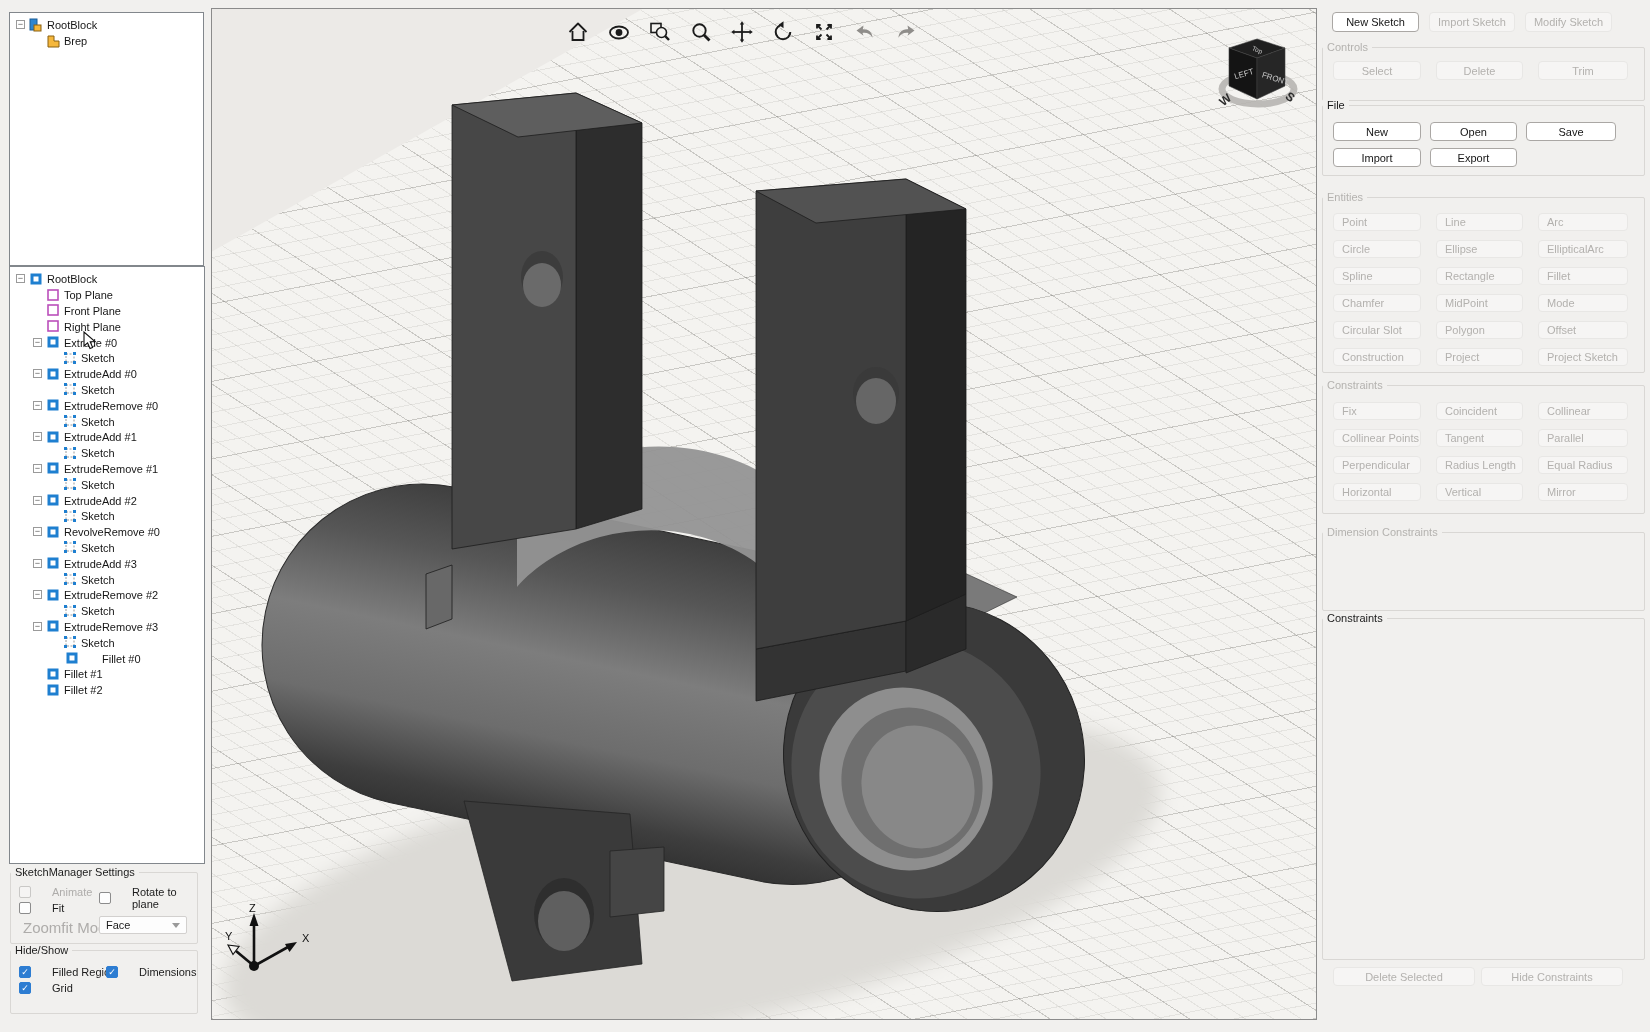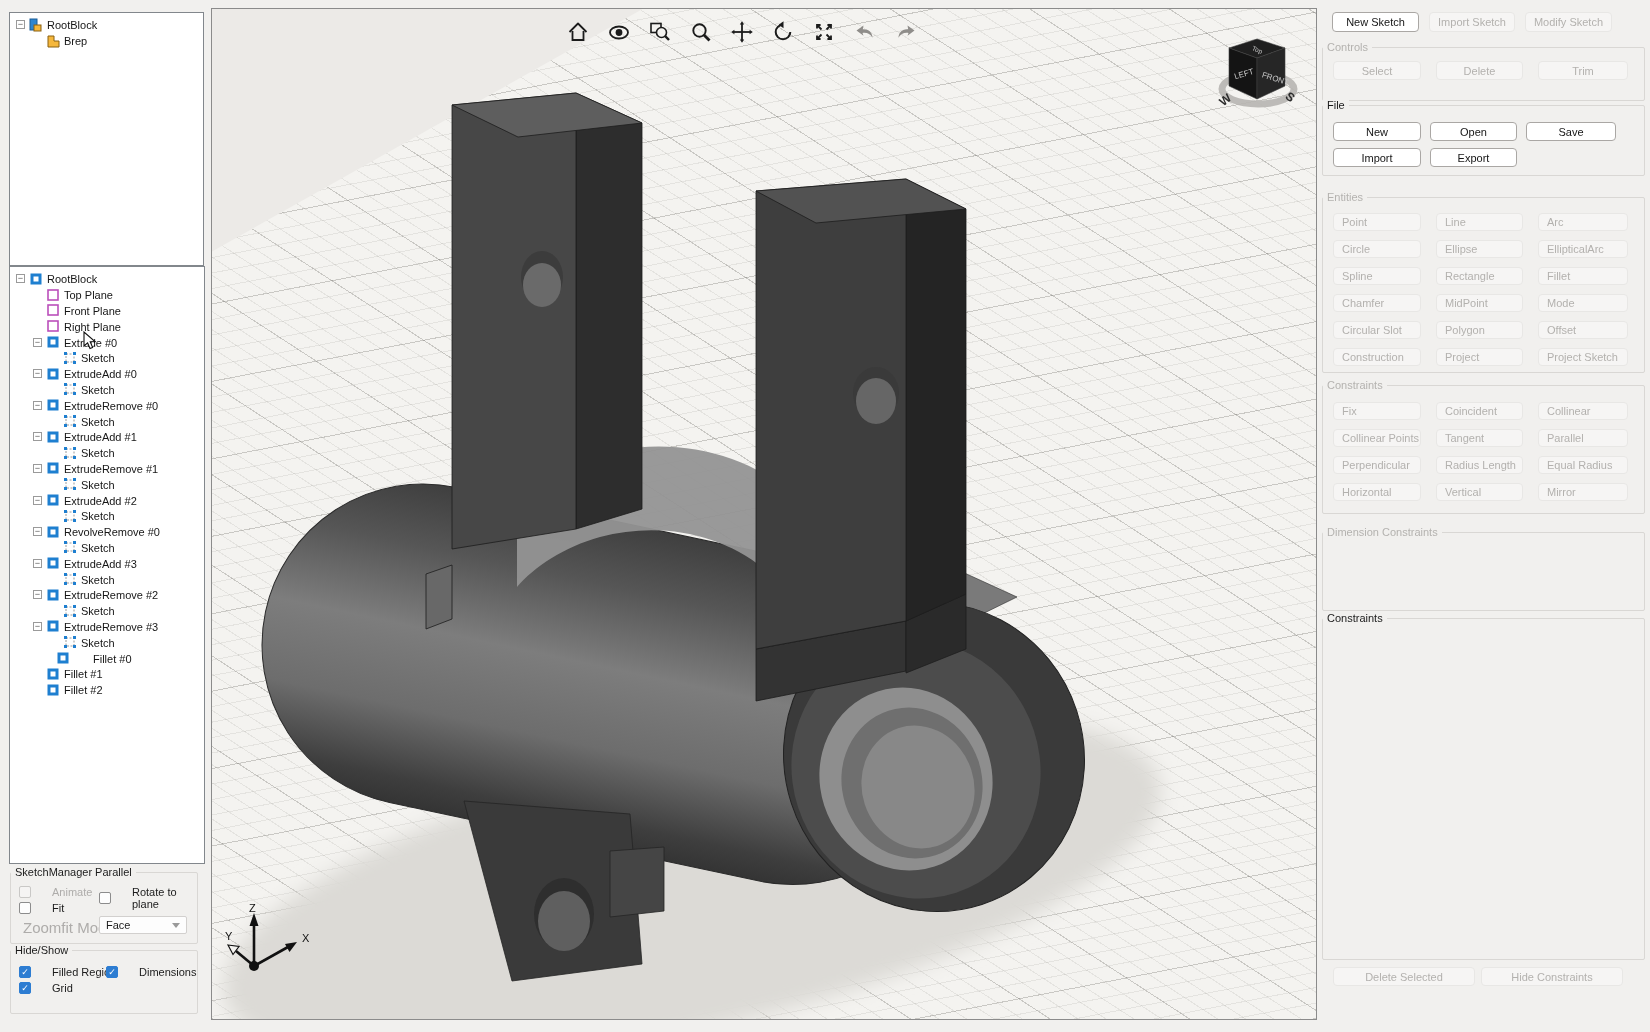--- a/index.html
+++ b/index.html
@@ -398,21 +398,21 @@
           <g fill="#1e7fd0">
             <rect x="1" y="1" width="3" height="3"></rect>
             <rect x="10" y="1" width="3" height="3"></rect>
             <rect x="1" y="10" width="3" height="3"></rect>
             <rect x="10" y="10" width="3" height="3"></rect>
           </g>
         </svg>
       </span>
       <span class="tree-label">Sketch</span>
     </div>
-    <div class="tree-row" style="padding-left: 14px; gap: 19px;">
+    <div class="tree-row" style="padding-left: 23px; gap: 19px;">
       <span class="twisty-spacer"></span>
       <span class="tree-icon">
         <svg viewBox="0 0 14 14">
           <rect x="1.5" y="1.5" width="11" height="11" fill="#1e7fd0"></rect>
           <rect x="4.5" y="4.5" width="5" height="5" fill="#fff"></rect>
         </svg>
       </span>
       <span class="tree-label">Fillet #0</span>
     </div>
     <div class="tree-row" style="padding-left: 23px;">
@@ -431,21 +431,21 @@
         <svg viewBox="0 0 14 14">
           <rect x="1.5" y="1.5" width="11" height="11" fill="#1e7fd0"></rect>
           <rect x="4.5" y="4.5" width="5" height="5" fill="#fff"></rect>
         </svg>
       </span>
       <span class="tree-label">Fillet #2</span>
     </div>
   </div>
 
 <div class="groupbox" id="sm-group">
-  <span class="gb-title">SketchManager Parallel</span>
+  <span class="gb-title">SketchManager Settings</span>
   <div id="sm-checks">
       <label class="cbrow disabled" style="left: 8px; top: 13px;">
         <span class="cb disabled"></span>
         <span>Animate</span>
       </label>
       <label class="cbrow" style="left: 88px; top: 13px;">
         <span class="cb"></span>
         <span>Rotate to plane</span>
       </label>
       <label class="cbrow" style="left: 8px; top: 29px;">

